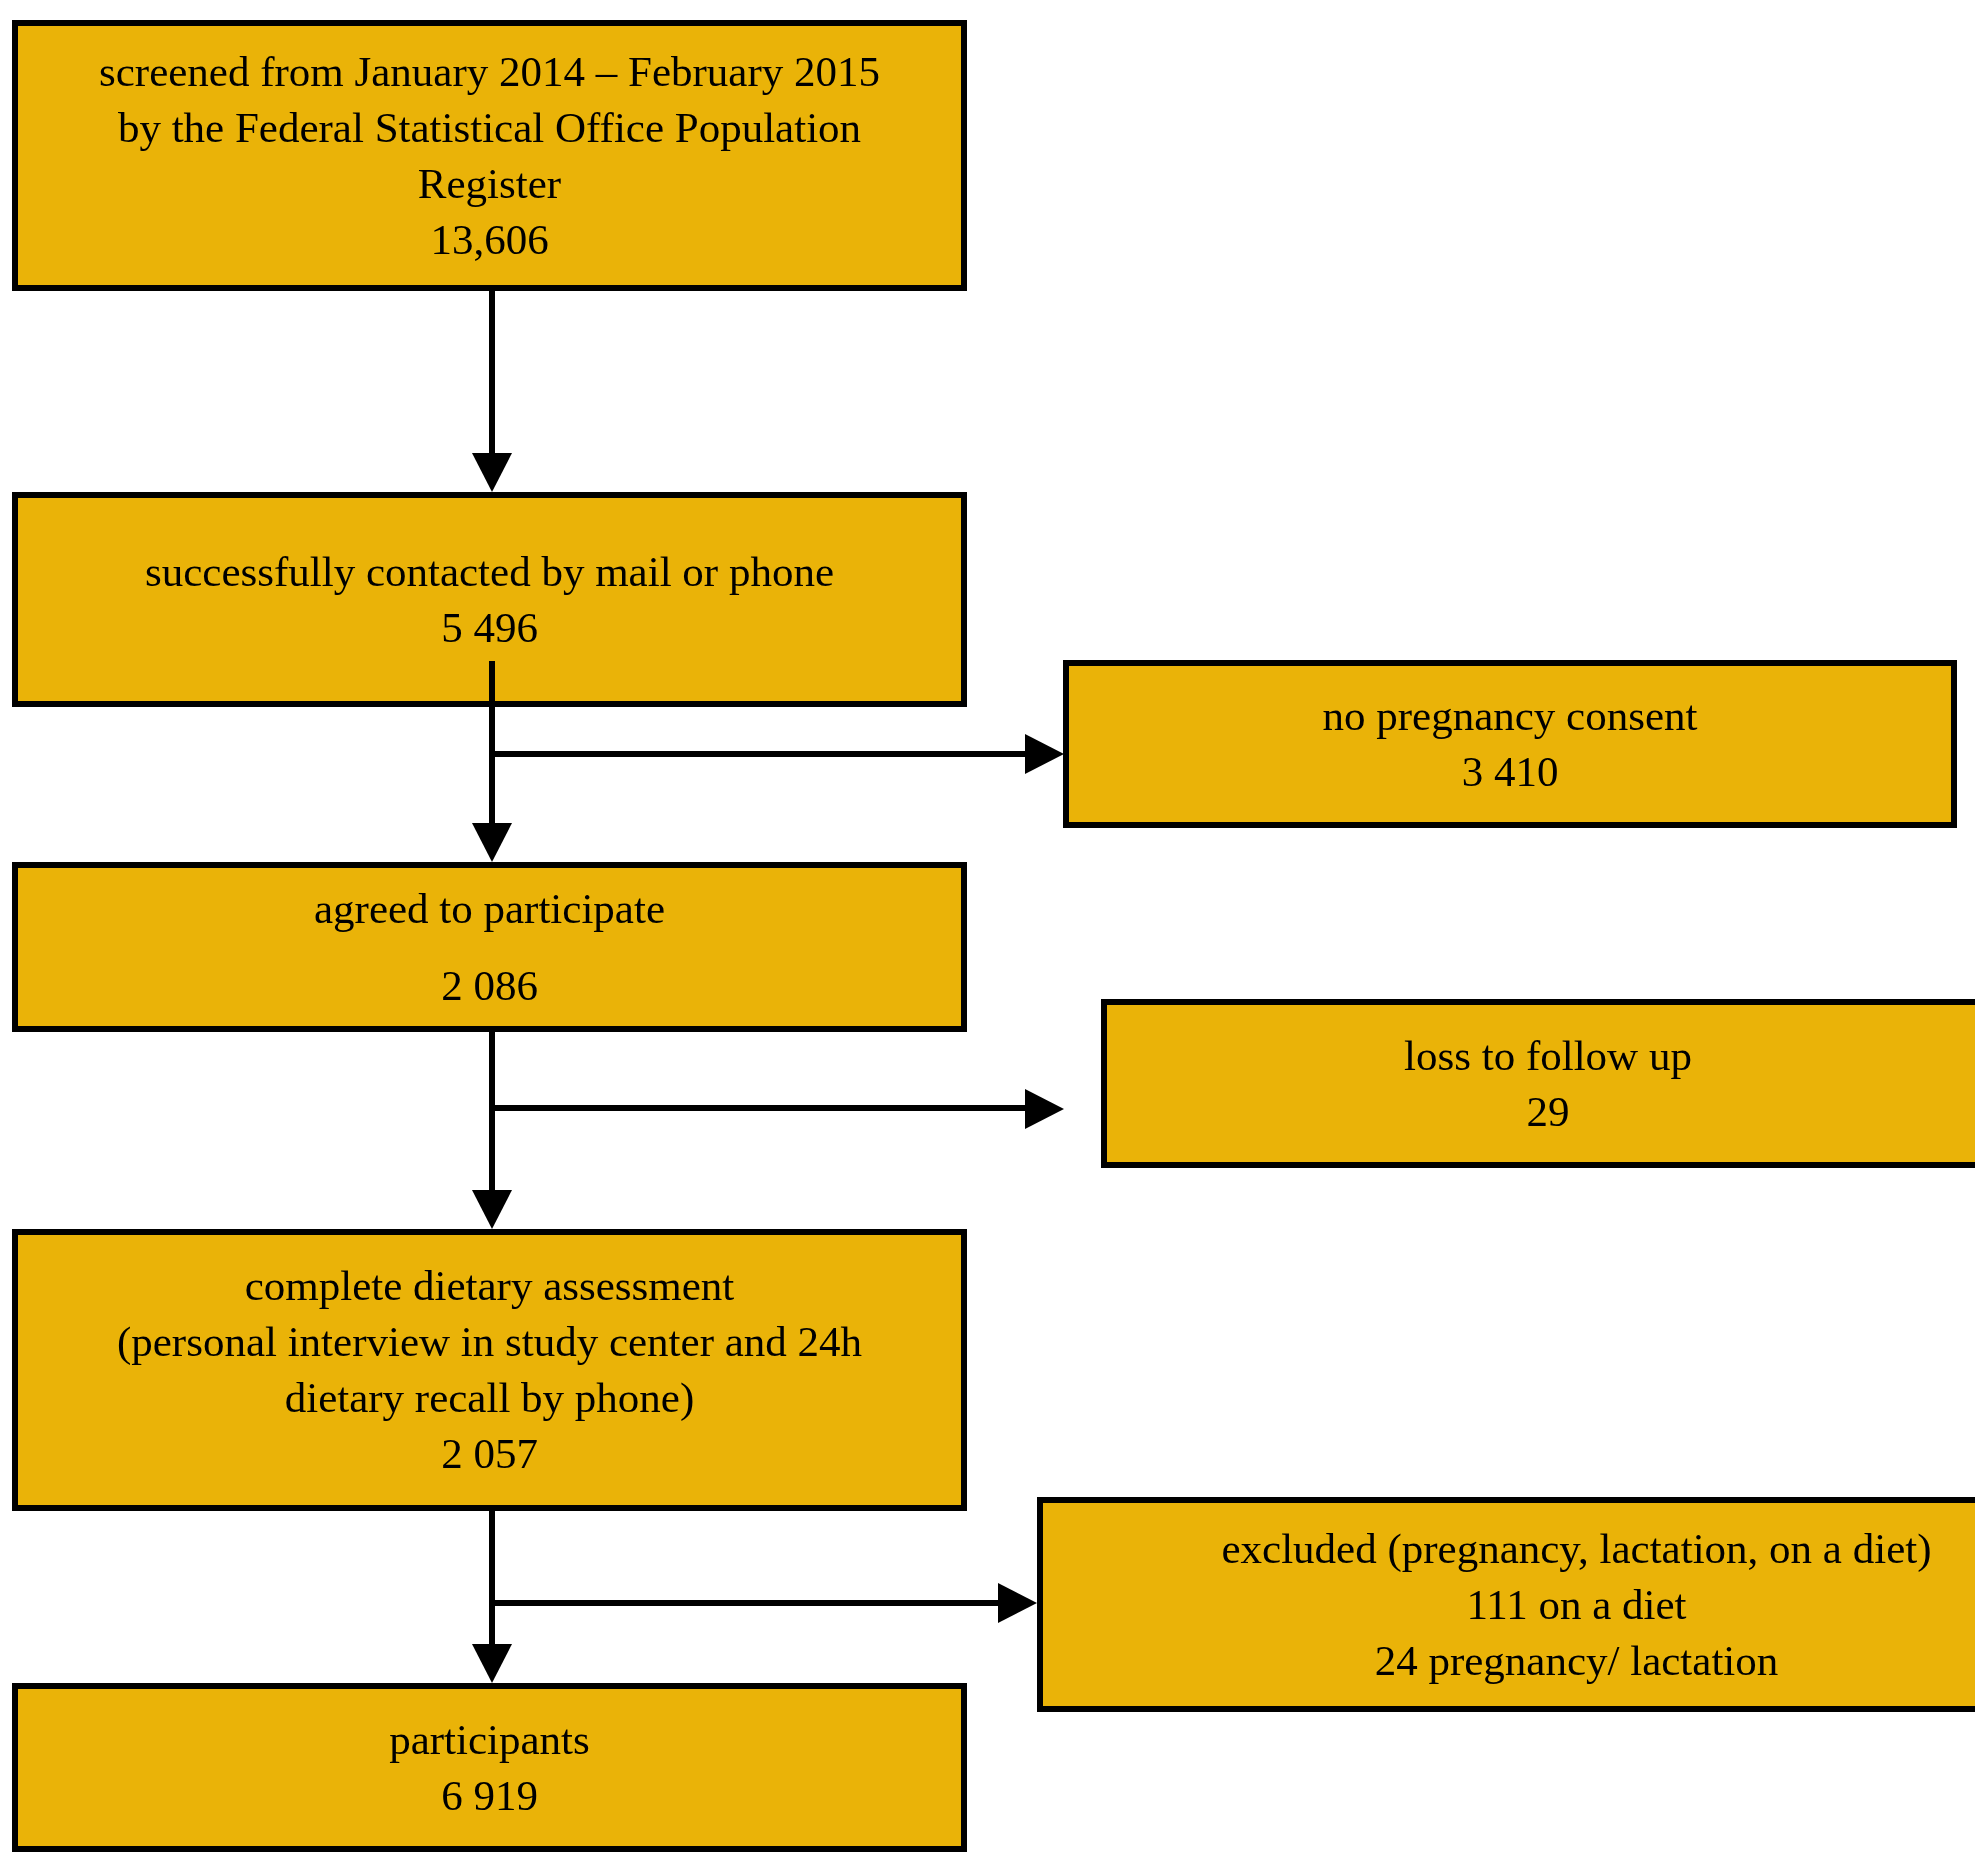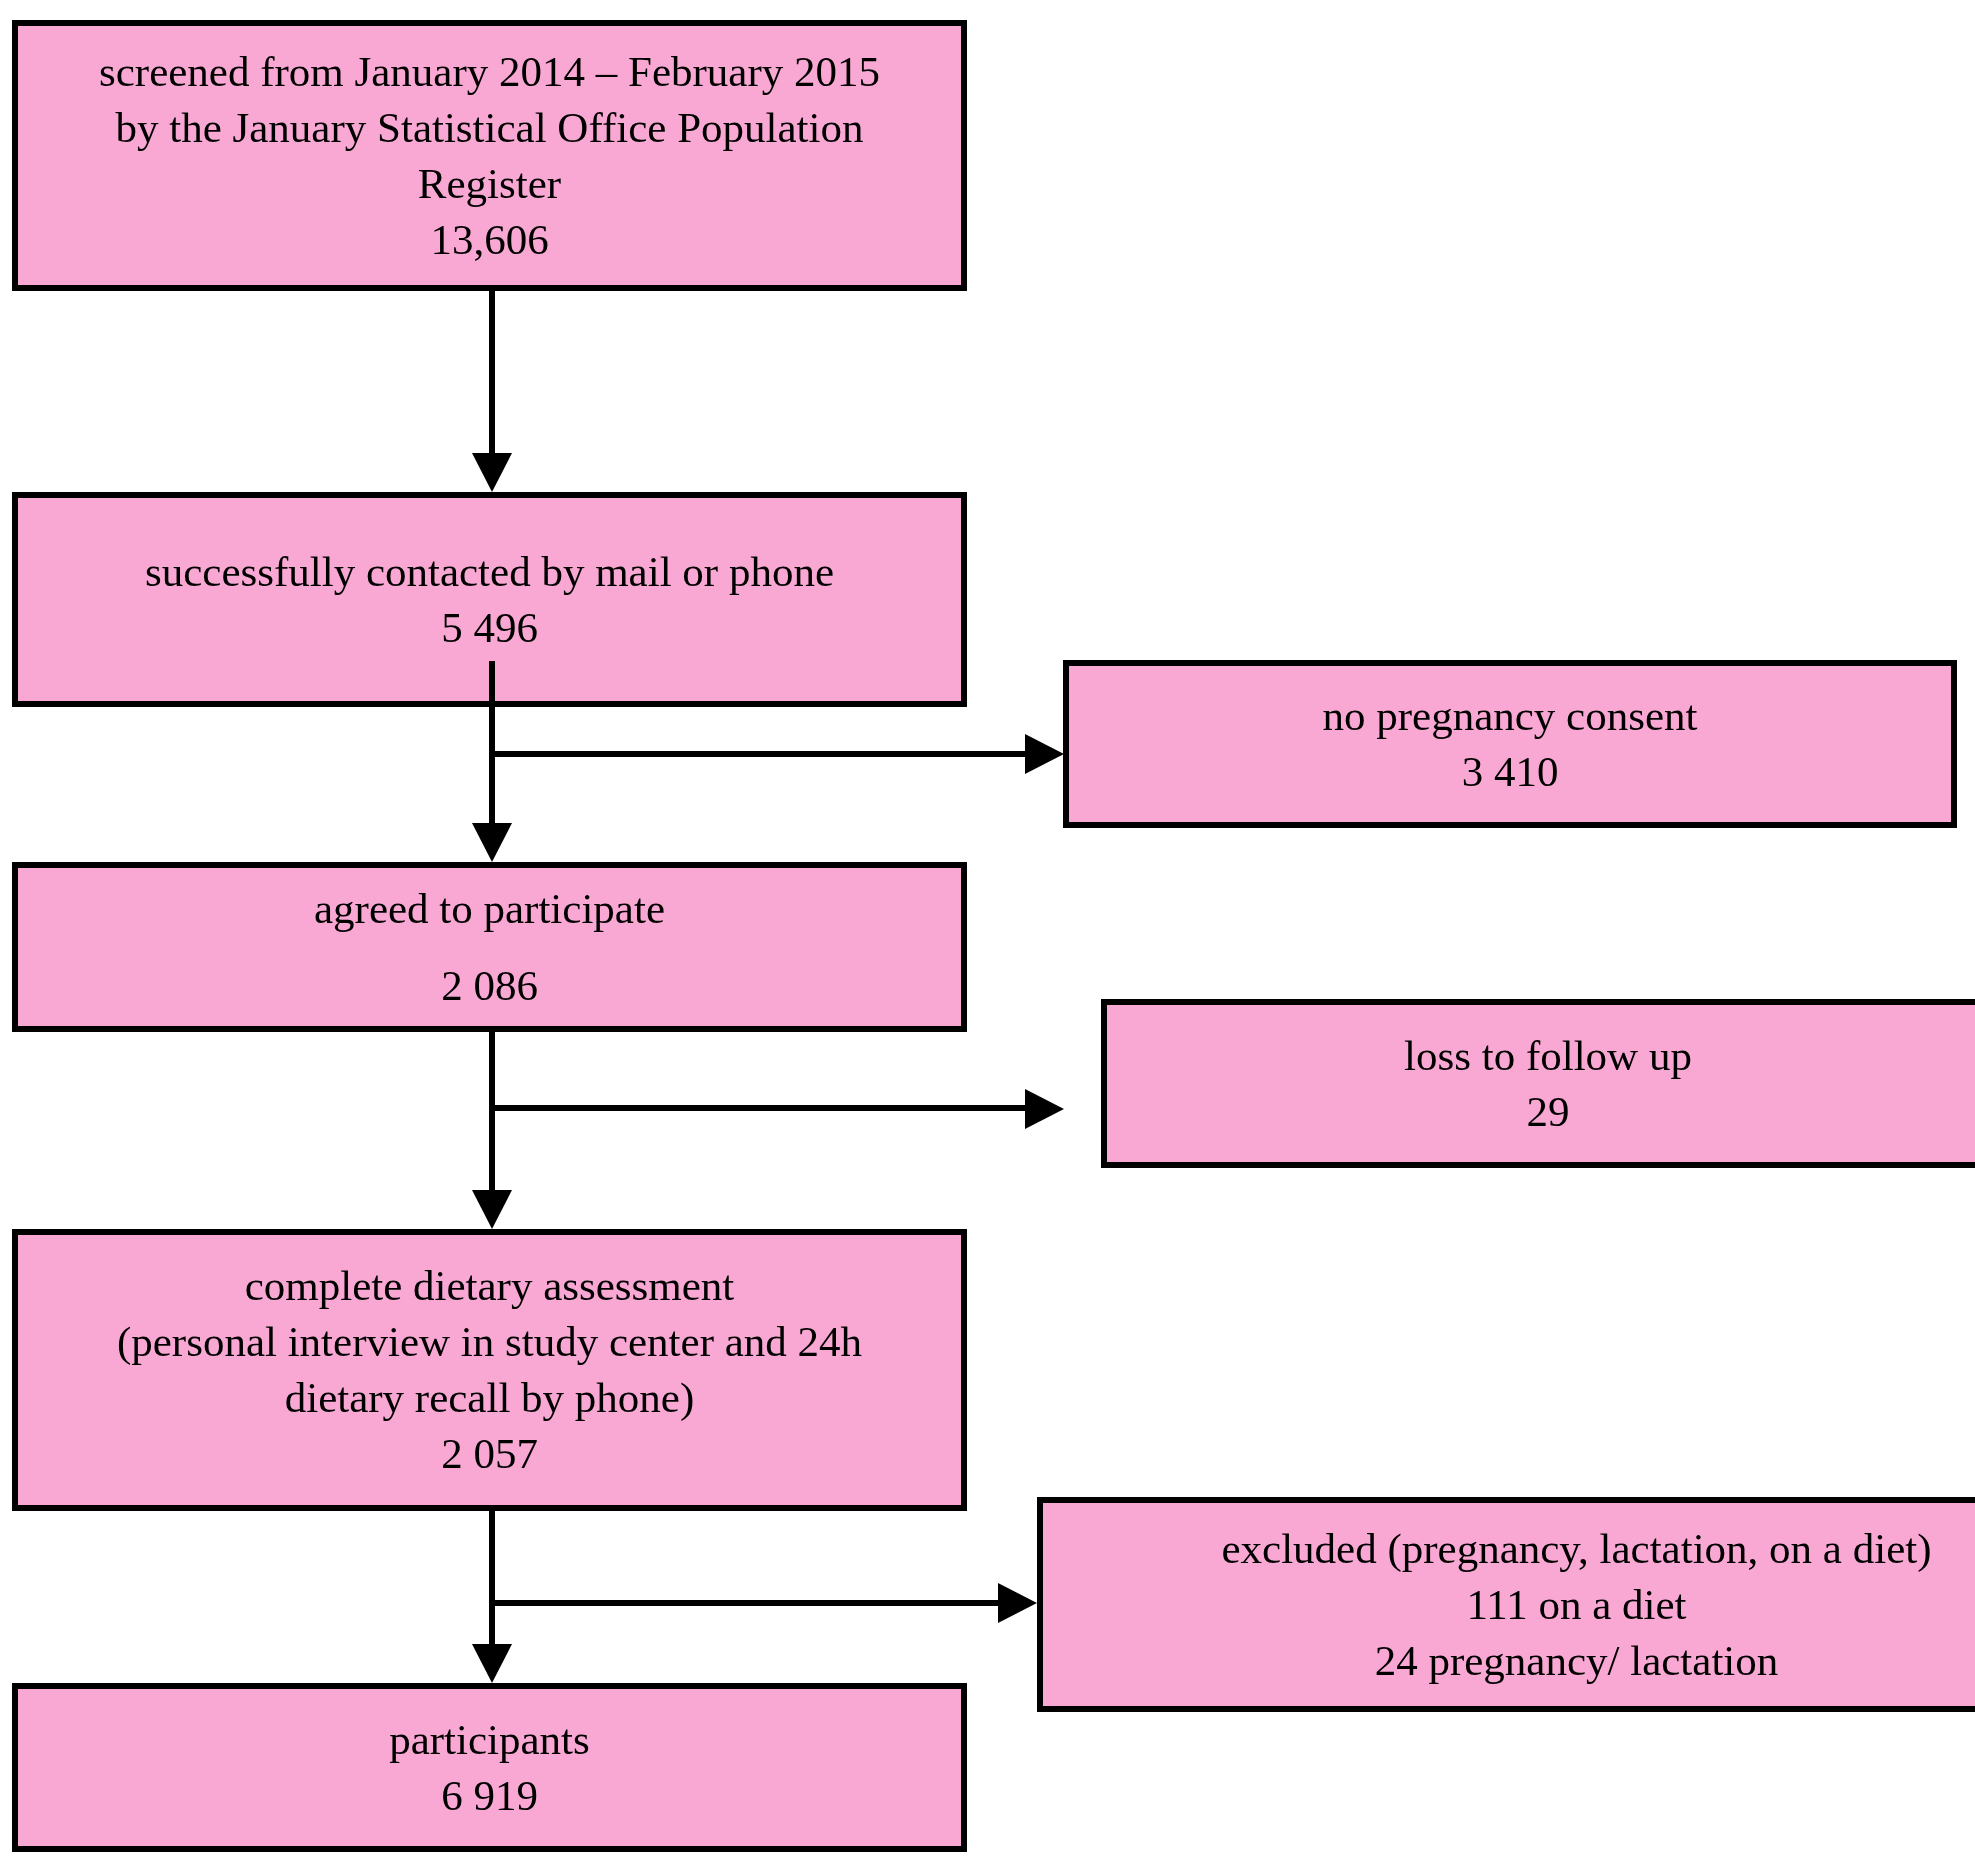--- a/index.html
+++ b/index.html
@@ -12,21 +12,21 @@
     width: 1975px;
     height: 1871px;
     background: #ffffff;
     color: #000000;
     font-family: "Liberation Serif", "DejaVu Serif", serif;
   }
   .box {
     position: absolute;
     box-sizing: border-box;
     border: 6px solid #000000;
-    background: #f9a8d4;
+    background: #eab308;
     display: flex;
     flex-direction: column;
     align-items: center;
     justify-content: center;
     text-align: center;
     font-size: 43px;
     line-height: 56px;
   }
   .box .line {
     display: block;
@@ -59,21 +59,21 @@
     border-left: 39px solid #000000;
   }
 </style>
 </head>
 <body>
 
 <div class="canvas">
 
   <div class="box" style="left:12px; top:20px; width:955px; height:271px;">
     <span class="line">screened from January 2014 – February 2015</span>
-    <span class="line">by the January Statistical Office Population</span>
+    <span class="line">by the Federal Statistical Office Population</span>
     <span class="line">Register</span>
     <span class="line">13,606</span>
   </div>
 
   <div class="box" style="left:12px; top:492px; width:955px; height:215px;">
     <span class="line">successfully contacted by mail or phone</span>
     <span class="line">5 496</span>
   </div>
 
   <div class="box" style="left:12px; top:862px; width:955px; height:170px;gap:21px;">

